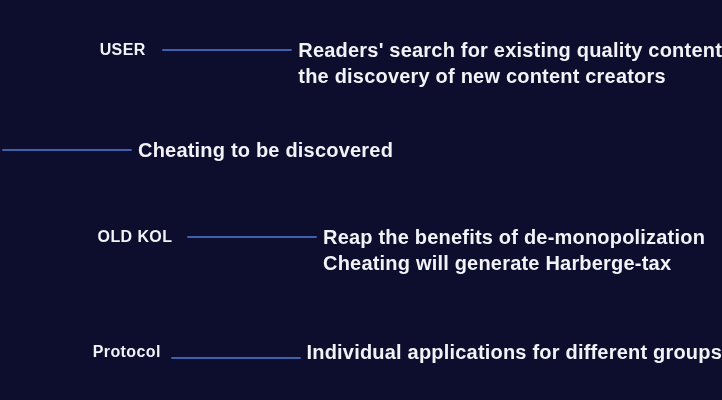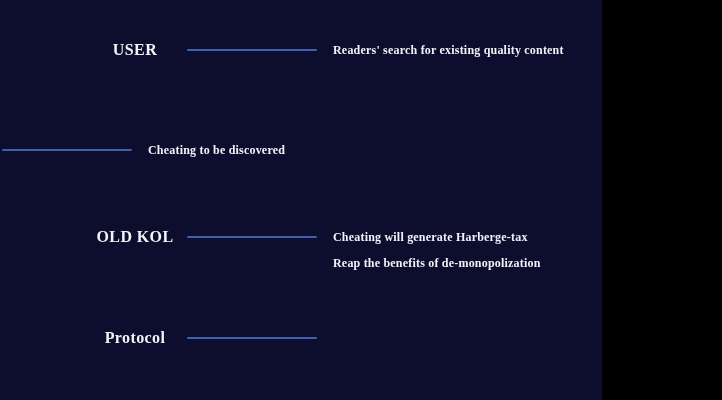--- a/index.html
+++ b/index.html
@@ -2,24 +2,24 @@
 <html><head>
 <meta charset="utf-8">
 <style>
   html, body {
     margin: 0;
     padding: 0;
     background: #000;
   }
   .canvas {
     position: relative;
-    width: 602px;
+    width: 722px;
     height: 400px;
     overflow: hidden;
-    font-family: Liberation Serif, serif;
+    font-family: Liberation Sans, sans-serif;
     -webkit-font-smoothing: antialiased;
   }
   .row {
     position: absolute;
     left: 0;
     right: 0;
     display: flex;
     align-items: flex-start;
   }
   .label {
@@ -34,57 +34,61 @@
   }
   .connector {
     width: 130px;
     height: 2px;
     margin-top: 12px;
     margin-left: 2px;
     border-radius: 1px;
     flex: 0 0 auto;
   }
   .desc {
-    margin-left: 16px;
-    font-size: 12px;
+    margin-left: 6px;
+    font-size: 20px;
     font-weight: 700;
     letter-spacing: 0.2px;
     line-height: 26px;
   }
   .desc-line {
     white-space: nowrap;
   }
 </style>
 </head>
 <body>
 
 <div class="canvas" style="background: rgb(13, 13, 45); color: rgb(242, 243, 247);">
   <div id="rows-container">
   <div class="row" style="top: 37px;">
     <div class="label">USER</div>
     <div class="connector" style="background: rgb(62, 96, 173);"></div>
     <div class="desc">
           <div class="desc-line">Readers' search for existing quality content</div>
+          <div class="desc-line">the discovery of new content creators</div>
         </div>
   </div>
 
   <div class="row" style="top: 137px;">
     <div class="connector" style="background: rgb(62, 96, 173);"></div>
     <div class="desc">
           <div class="desc-line">Cheating to be discovered</div>
         </div>
   </div>
 
   <div class="row" style="top: 224px;">
     <div class="label">OLD KOL</div>
     <div class="connector" style="background: rgb(62, 96, 173);"></div>
     <div class="desc">
+          <div class="desc-line">Reap the benefits of de-monopolization</div>
           <div class="desc-line">Cheating will generate Harberge-tax</div>
-          <div class="desc-line">Reap the benefits of de-monopolization</div>
         </div>
   </div>
 
-  <div class="row" style="top: 325px;">
+  <div class="row" style="top: 339px; align-items: center;">
     <div class="label">Protocol</div>
     <div class="connector" style="background: rgb(62, 96, 173);"></div>
+    <div class="desc">
+          <div class="desc-line">Individual applications for different groups</div>
+        </div>
   </div>
 </div>
 </div>
 
 </body></html>

